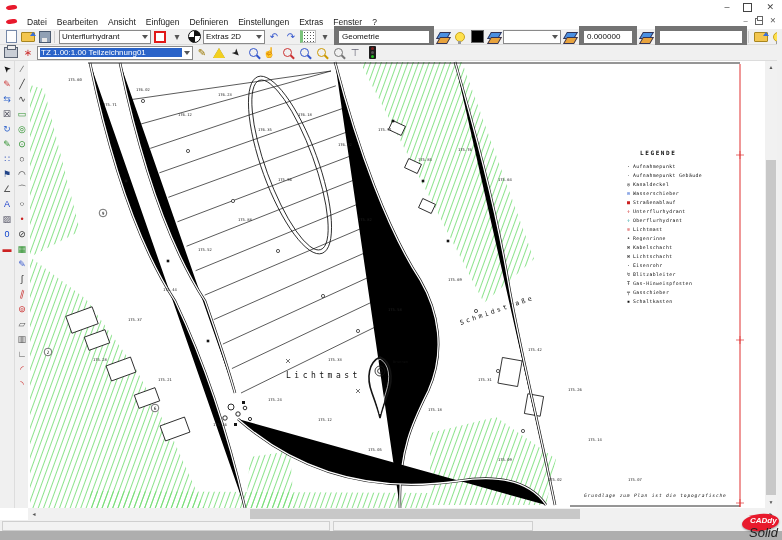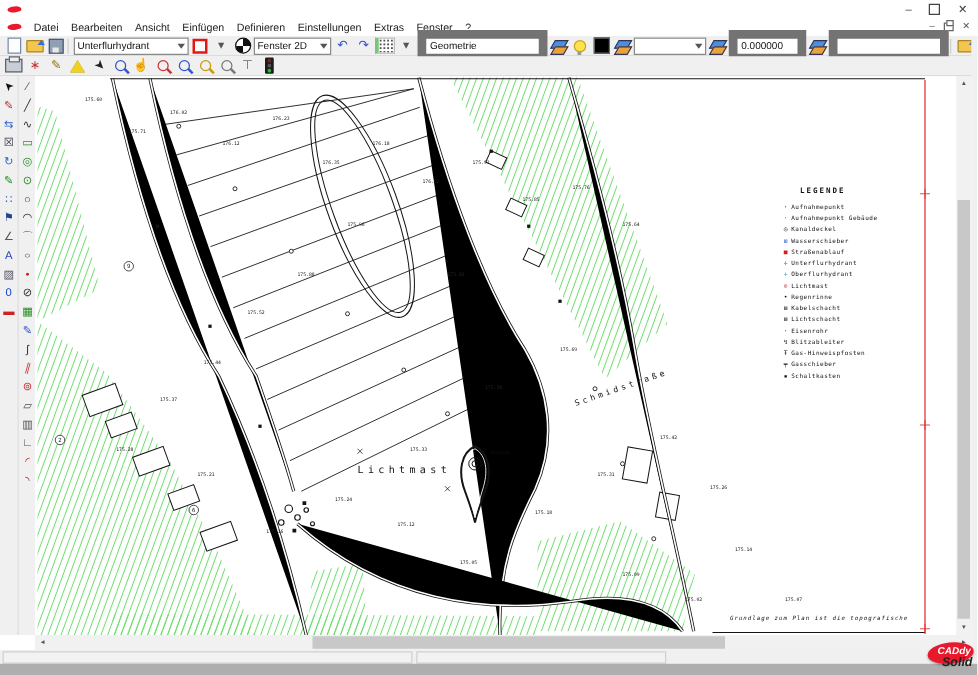--- a/index.html
+++ b/index.html
@@ -26,21 +26,21 @@
   #tb1{top:29px;} #tb2{top:45px;}
   .tsep{width:5px;height:12px;border-right:1px solid #d0d0d0;margin-right:3px;}
   .icon16{width:16px;height:14px;display:flex;align-items:center;justify-content:center;flex:0 0 auto;
     font-size:10px;line-height:14px;}
   .dd{background:#fff;border:1px solid #8a8a8a;height:12px;display:flex;align-items:center;
     font-size:8px;color:#111;padding:0 2px;position:relative;flex:0 0 auto;box-sizing:content-box;}
   .dd .txt{white-space:nowrap;overflow:hidden;flex:1;}
   .dd .arr{width:0;height:0;border-left:3px solid transparent;border-right:3px solid transparent;
     border-top:4px solid #555;margin-left:2px;flex:0 0 auto;}
   .dd.sel .txt{background:#2a63c8;color:#fff;padding:0 1px;}
-  .inputbox{background:#fff;border:7px solid #737373;height:12px;font-size:8px;color:#111;
+  .inputbox{background:#fff;border:5px solid #737373;height:12px;font-size:8px;color:#111;
     padding:0 3px;display:flex;align-items:center;flex:0 0 auto;white-space:nowrap;overflow:hidden;box-sizing:content-box;}
   
   .new-icon{width:9px;height:11px;background:#fdfdfd;border:1px solid #7588a8;}
   .open-icon{width:12px;height:8px;background:#f3c64f;border:1px solid #a8861f;border-radius:1px;position:relative;}
   .open-icon::after{content:'';position:absolute;right:-2px;top:-4px;width:0;height:0;
     border:3px solid transparent;border-bottom:4px solid #3a6fd8;}
   .save-icon{width:10px;height:10px;background:#90a0b4;border:1px solid #4a5a70;position:relative;}
   .save-icon::after{content:'';position:absolute;left:2px;bottom:0;width:5px;height:4px;background:#e8e8e8;}
   .redsq{width:8px;height:8px;border:2.5px solid #e01818;background:#fff;}
   .origin-icon{width:11px;height:11px;border-radius:50%;border:1px solid #111;
@@ -94,21 +94,21 @@
     font-size:5px;color:#555;}
   #gutter{position:absolute;left:777px;top:29px;width:5px;height:491px;background:#f0f0f0;}
   #statusbar{position:absolute;left:0;top:520px;width:782px;height:11px;background:#f0f0f0;}
   .spanel{position:absolute;top:1px;height:8px;border:1px solid #cfcfcf;background:#f2f2f2;font-size:7px;}
   #spanel1{left:2px;width:326px;} #spanel2{left:333px;width:198px;}
   #bottomstrip{position:absolute;left:0;top:531px;width:782px;height:9px;background:#aeaeae;}
   #logo{position:absolute;right:1px;top:512px;width:40px;height:27px;z-index:50;}
   #logo .oval{position:absolute;left:1px;top:2px;width:37px;height:17px;background:#e8192c;border-radius:50%;
     transform:rotate(-6deg);box-shadow:0 1px 2px rgba(0,0,0,.35);}
   #logo .l1{position:absolute;left:9px;top:4px;color:#fff;font-weight:bold;font-style:italic;font-size:8px;}
-  #logo .l2{position:absolute;right:3px;top:13px;color:#222;font-weight:bold;font-style:italic;font-size:10px;}
+  #logo .l2{position:absolute;right:3px;top:13px;color:#222;font-weight:normal;font-style:italic;font-size:13px;}
 </style>
 </head>
 <body>
 
 <div id="titlebar">
   <span class="swoosh"></span>
 </div>
 <div id="win-controls">
   <span class="wbtn">–</span>
   <span class="wbtn wmax"></span>
@@ -145,21 +145,21 @@
     <div class="icon16">
       <div class="redsq"></div>
     </div>
     <div class="icon16">
       <span style="color: rgb(85, 85, 85); display: inline-block;">▾</span>
     </div>
     <div class="icon16">
       <div class="origin-icon"></div>
     </div>
     <div class="dd" style="width: 56px;">
-      <span class="txt">Fenster 2D</span>
+      <span class="txt">Extras 2D</span>
       <span class="arr"></span>
     </div>
     <div class="icon16">
       <span style="color: rgb(51, 85, 204); display: inline-block;">↶</span>
     </div>
     <div class="icon16">
       <span style="color: rgb(51, 85, 204); display: inline-block;">↷</span>
     </div>
     <div class="icon16">
       <div class="grid-icon"></div>
@@ -199,20 +199,24 @@
     <div class="icon16">
       <div class="bulb-icon"></div>
     </div>
   </div>
 <div id="tb2" class="tbar">
     <div class="icon16">
       <div class="printer-icon"></div>
     </div>
     <div class="icon16">
       <span style="color: rgb(204, 48, 48); display: inline-block;">∗</span>
+    </div>
+    <div class="dd sel" style="width: 150px;">
+      <span class="txt">TZ 1.00:1.00 Teilzeichnung01</span>
+      <span class="arr"></span>
     </div>
     <div class="icon16">
       <span style="color: rgb(153, 119, 0); display: inline-block;">✎</span>
     </div>
     <div class="icon16">
       <div class="tri-icon"></div>
     </div>
     <div class="icon16">
       <span style="color: rgb(34, 34, 34); transform: rotate(45deg); display: inline-block;">➤</span>
     </div>

